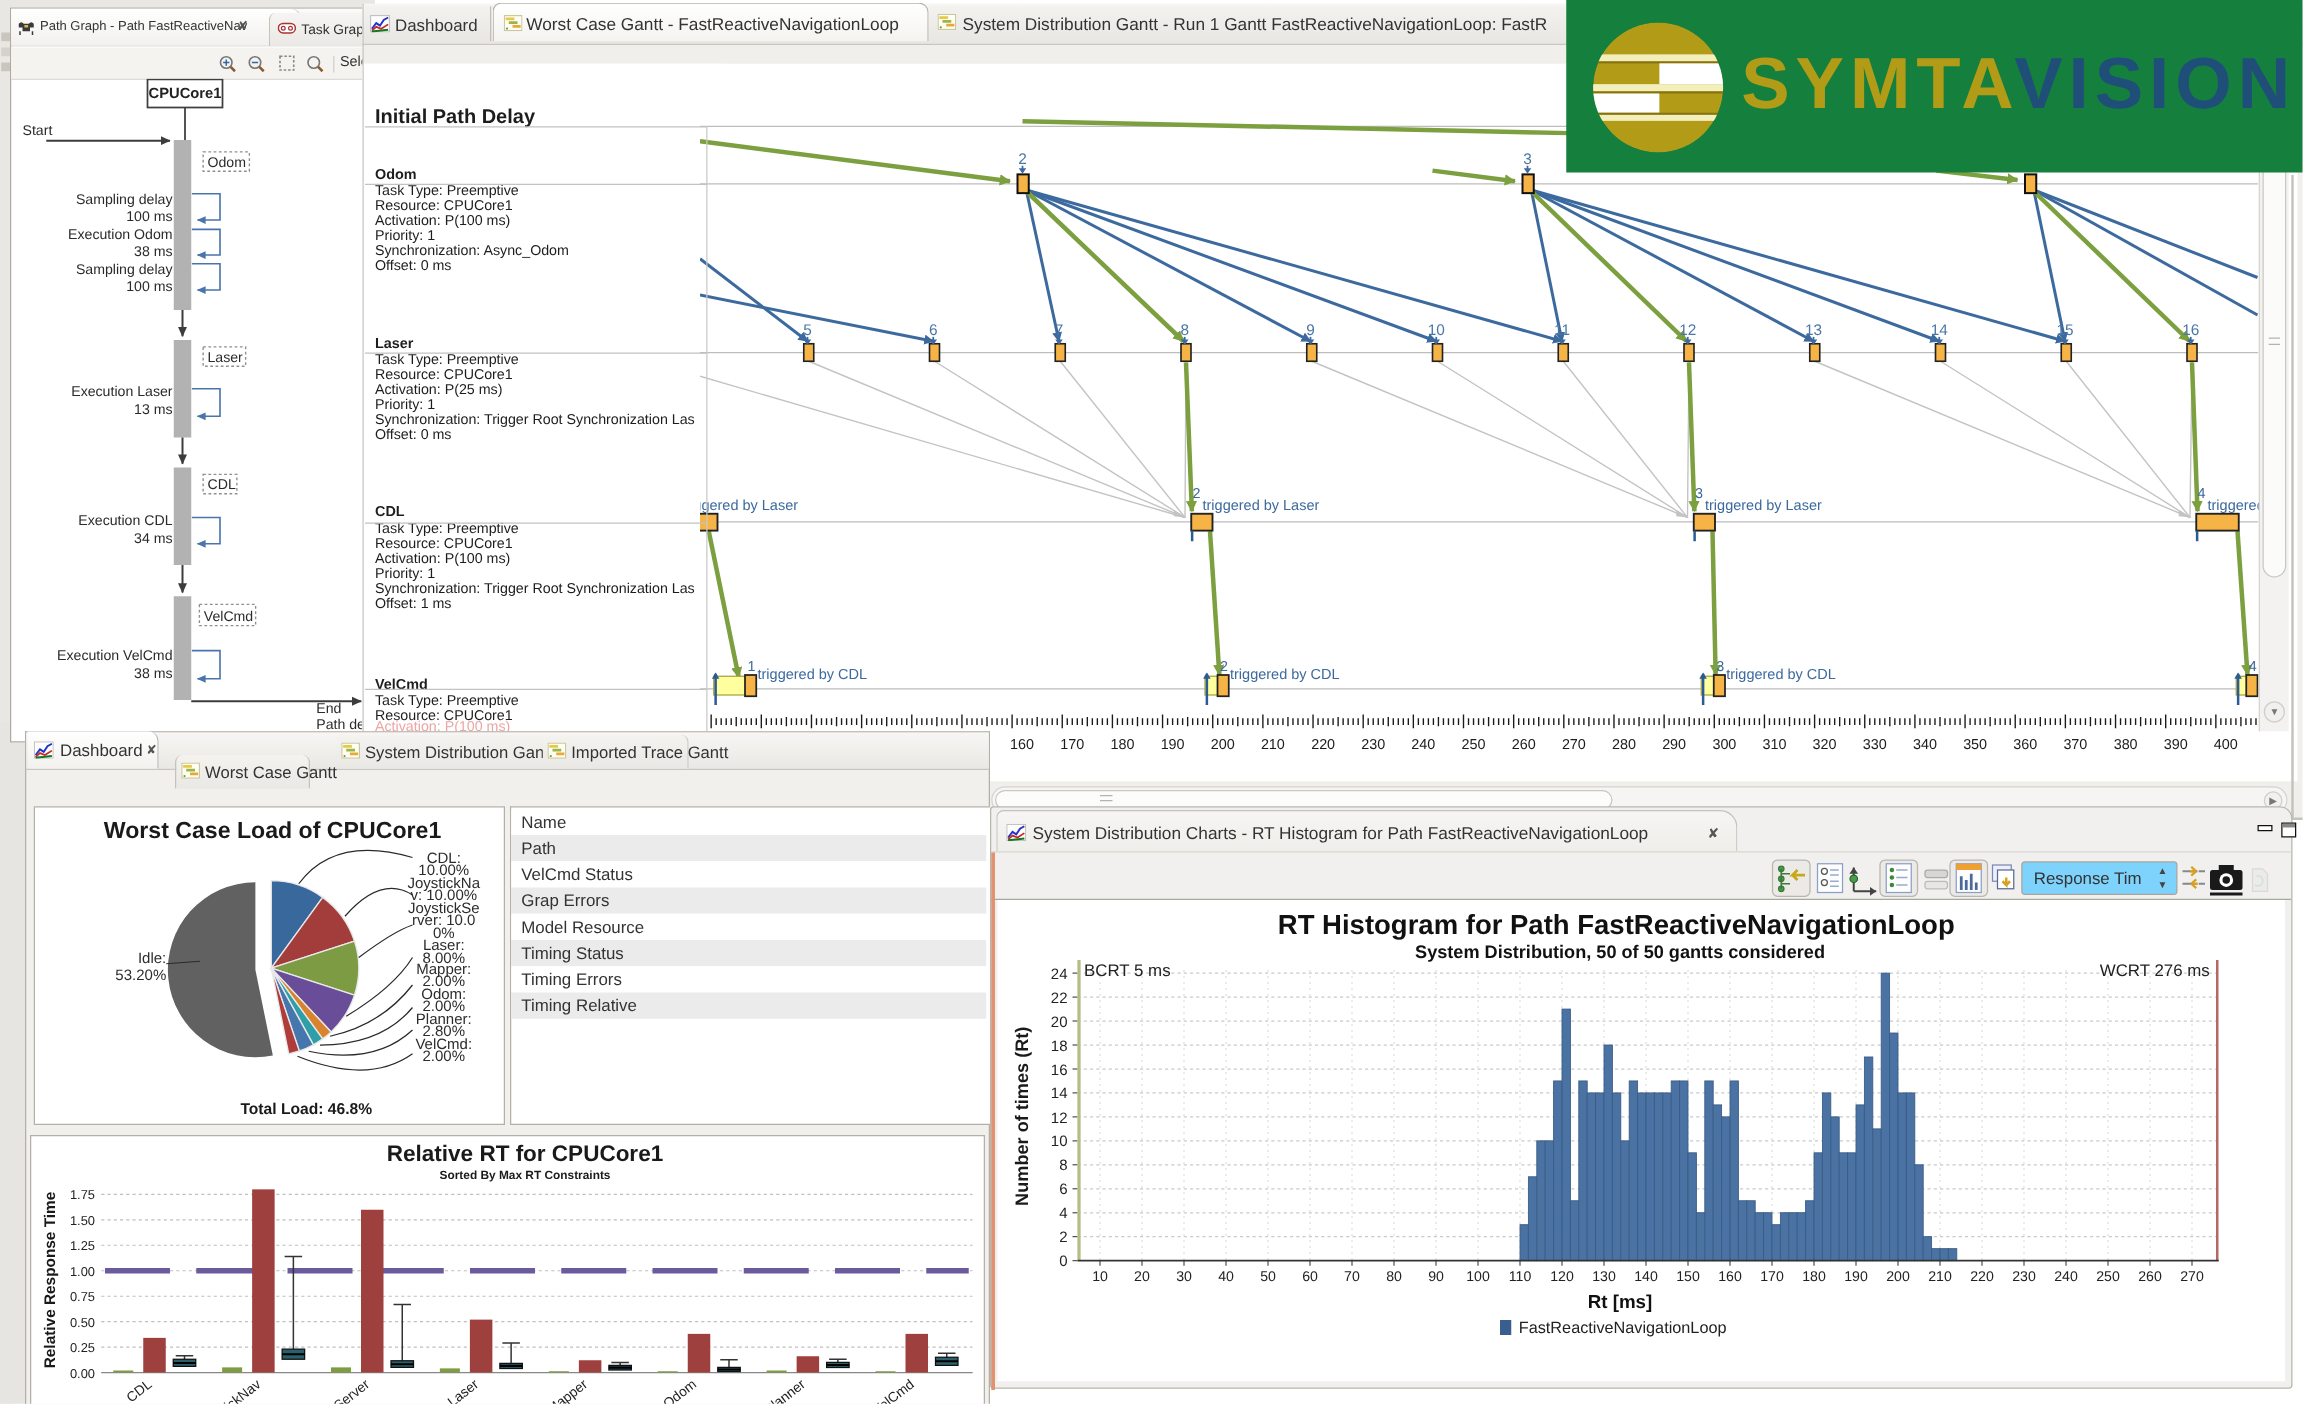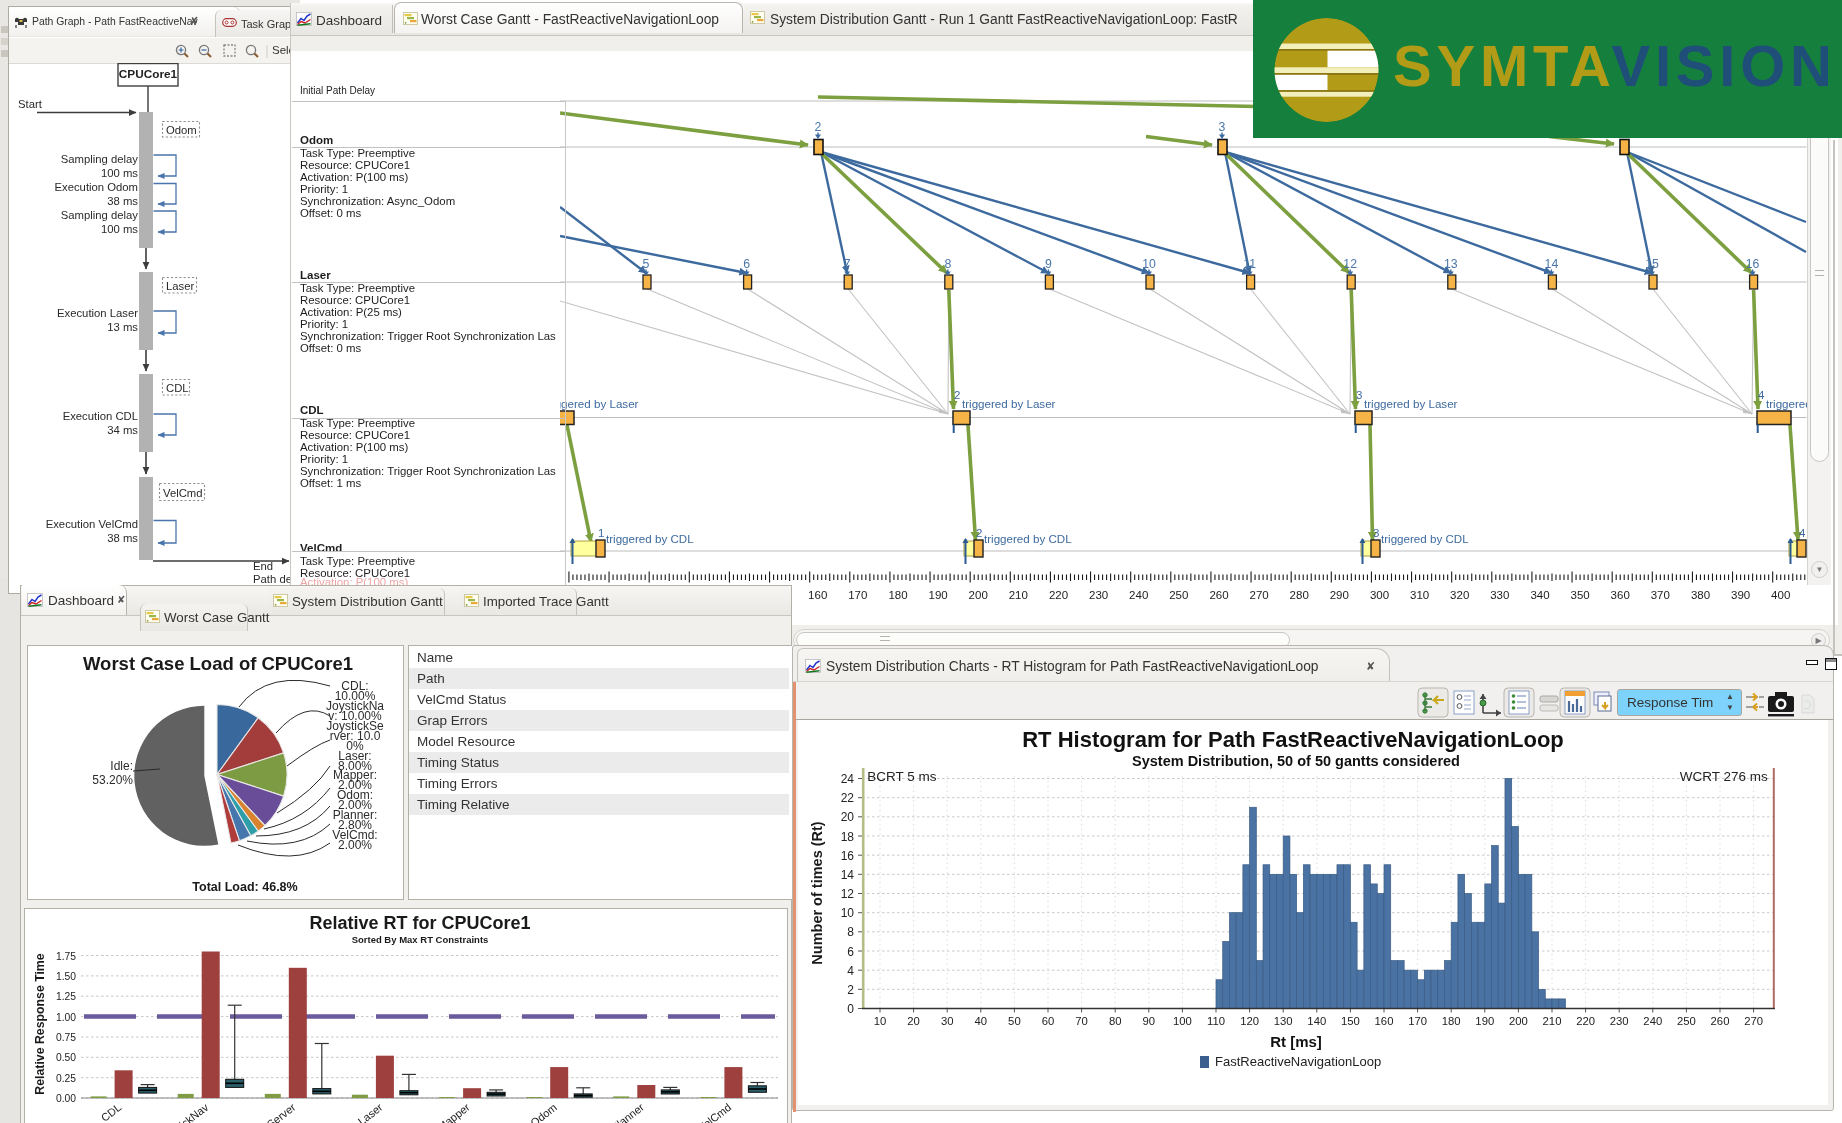--- a/index.html
+++ b/index.html
@@ -158,21 +158,21 @@
  <rect x="0.5" y="0.5" width="14" height="12" fill="#fffef2" stroke="#c8c49a" stroke-width="0.9"></rect>
  <rect x="1.5" y="2" width="7" height="2.2" fill="#e8c84a"></rect>
  <rect x="4" y="5" width="7" height="2.2" fill="#9ab648"></rect>
  <rect x="7" y="8" width="6.5" height="2.2" fill="#e8a83a"></rect>
  <circle cx="2.6" cy="10.8" r="0.9" fill="#7a9a3a"></circle>
 </svg>
  <span class="tabtxt abs" style="left:26px;top:7px;font-size:13.8px">System Distribution Gantt - Run 1 Gantt FastReactiveNavigationLoop: FastR</span>
 </div>
 <div class="abs" style="left:290px;top:51px;width:1548px;height:574px;background:#fff"></div>
 <div class="abs" style="left:290px;top:51px;width:288px;height:534px;background:#fff;overflow:hidden">
-    <div class="abs" style="left:10px;top:34px;font-size:10px;font-weight:normal;color:#1d1d1d">Initial Path Delay</div>
+    <div class="abs" style="left:10px;top:34px;font-size:16px;font-weight:bold;color:#1d1d1d">Initial Path Delay</div>
     <div class="abs" style="left:10px;top:83px;font-size:11.5px;font-weight:bold;color:#1d1d1d">Odom</div>
     <div class="abs" style="left:10px;top:97px;width:280px">
       <div style="font-size:11.4px;color:#1d1d1d;line-height:11.9px;white-space:nowrap">Task Type: Preemptive</div>
       <div style="font-size:11.4px;color:#1d1d1d;line-height:11.9px;white-space:nowrap">Resource: CPUCore1</div>
       <div style="font-size:11.4px;color:#1d1d1d;line-height:11.9px;white-space:nowrap">Activation: P(100 ms)</div>
       <div style="font-size:11.4px;color:#1d1d1d;line-height:11.9px;white-space:nowrap">Priority: 1</div>
       <div style="font-size:11.4px;color:#1d1d1d;line-height:11.9px;white-space:nowrap">Synchronization: Async_Odom</div>
       <div style="font-size:11.4px;color:#1d1d1d;line-height:11.9px;white-space:nowrap">Offset: 0 ms</div>
     </div>
     <div class="abs" style="left:10px;top:218px;font-size:11.5px;font-weight:bold;color:#1d1d1d">Laser</div>
@@ -453,21 +453,21 @@
 <div class="abs" style="left:269px;top:588px;width:176px;height:27px;background:linear-gradient(#f4f3f0,#e9e8e4);border-right:1px solid #c6c3bc;border-radius:0 6px 0 0">
  <svg class="abs" style="left:4px;top:6px" width="15" height="13" viewBox="0 0 15 13">
  <rect x="0.5" y="0.5" width="14" height="12" fill="#fffef2" stroke="#c8c49a" stroke-width="0.9"></rect>
  <rect x="1.5" y="2" width="7" height="2.2" fill="#e8c84a"></rect>
  <rect x="4" y="5" width="7" height="2.2" fill="#9ab648"></rect>
  <rect x="7" y="8" width="6.5" height="2.2" fill="#e8a83a"></rect>
  <circle cx="2.6" cy="10.8" r="0.9" fill="#7a9a3a"></circle>
 </svg>
  <span class="tabtxt abs" style="left:23px;top:6px;font-size:13.3px">System Distribution Gantt</span>
 </div>
-<div class="abs" style="left:460px;top:588px;width:117px;height:27px;background:linear-gradient(#f4f3f0,#e9e8e4);border-right:1px solid #c6c3bc;border-radius:0 6px 0 0">
+<div class="abs" style="left:434px;top:588px;width:117px;height:27px;background:linear-gradient(#f4f3f0,#e9e8e4);border-right:1px solid #c6c3bc;border-radius:0 6px 0 0">
  <svg class="abs" style="left:4px;top:6px" width="15" height="13" viewBox="0 0 15 13">
  <rect x="0.5" y="0.5" width="14" height="12" fill="#fffef2" stroke="#c8c49a" stroke-width="0.9"></rect>
  <rect x="1.5" y="2" width="7" height="2.2" fill="#e8c84a"></rect>
  <rect x="4" y="5" width="7" height="2.2" fill="#9ab648"></rect>
  <rect x="7" y="8" width="6.5" height="2.2" fill="#e8a83a"></rect>
  <circle cx="2.6" cy="10.8" r="0.9" fill="#7a9a3a"></circle>
 </svg>
  <span class="tabtxt abs" style="left:23px;top:6px;font-size:13.3px">Imported Trace Gantt</span>
 </div>
 <div class="abs" style="left:27px;top:645px;width:377px;height:255px;background:#fff;border:1px solid #b3b0a8"></div>

